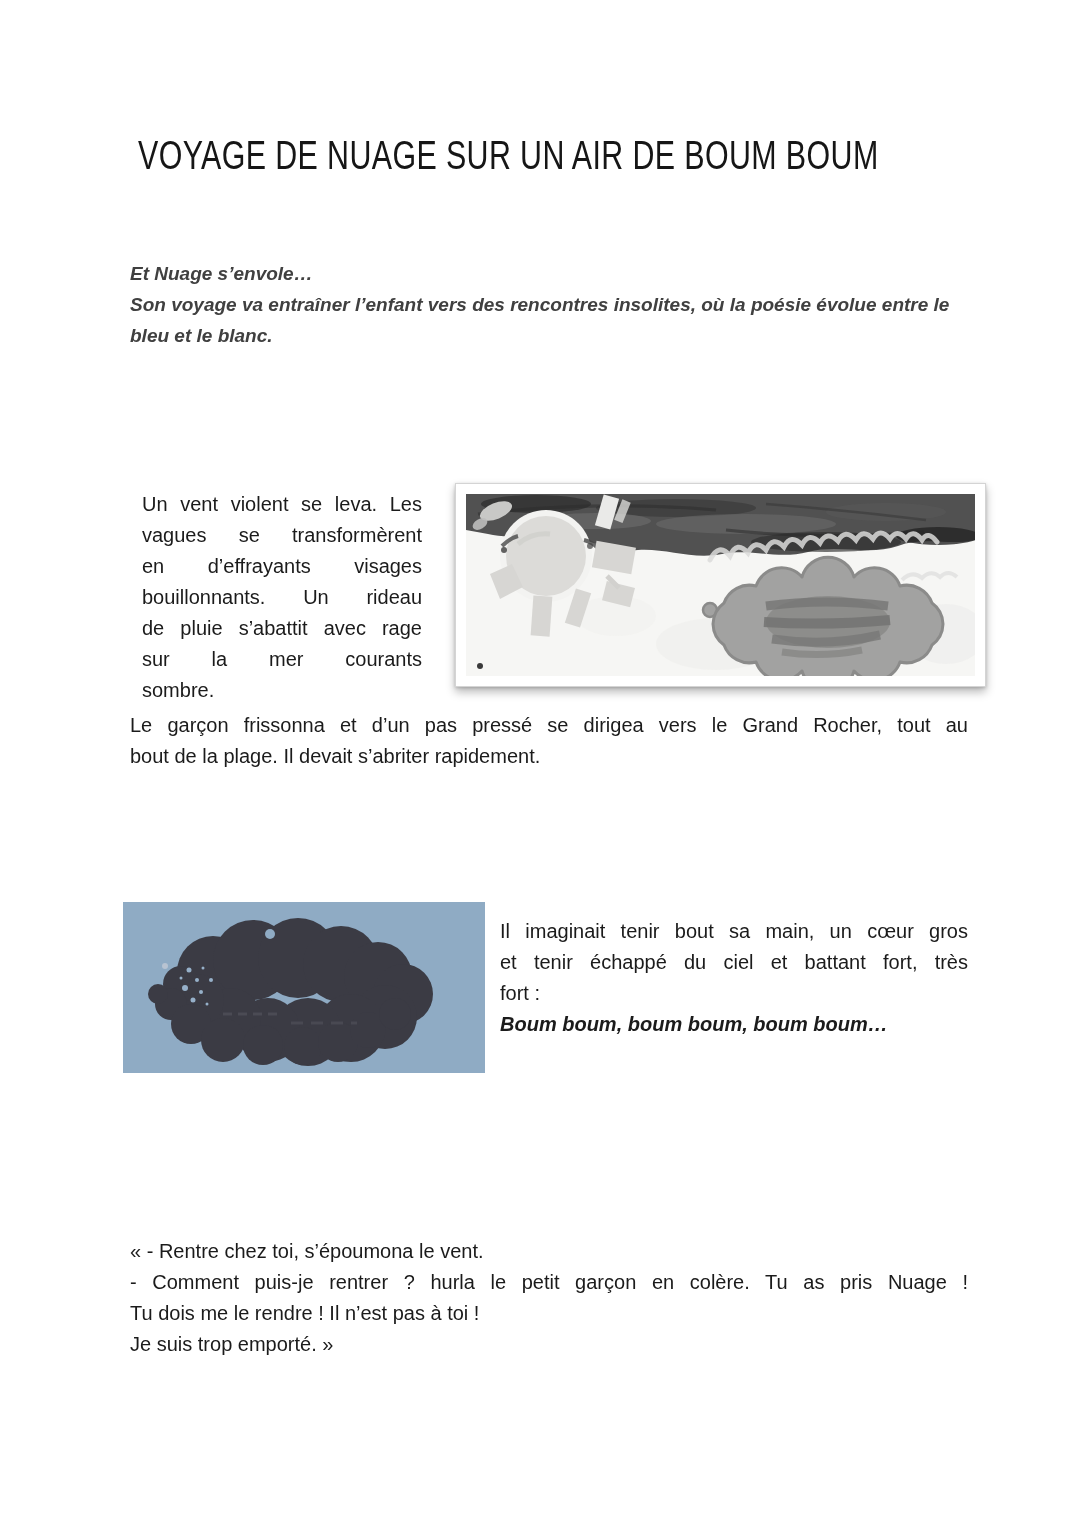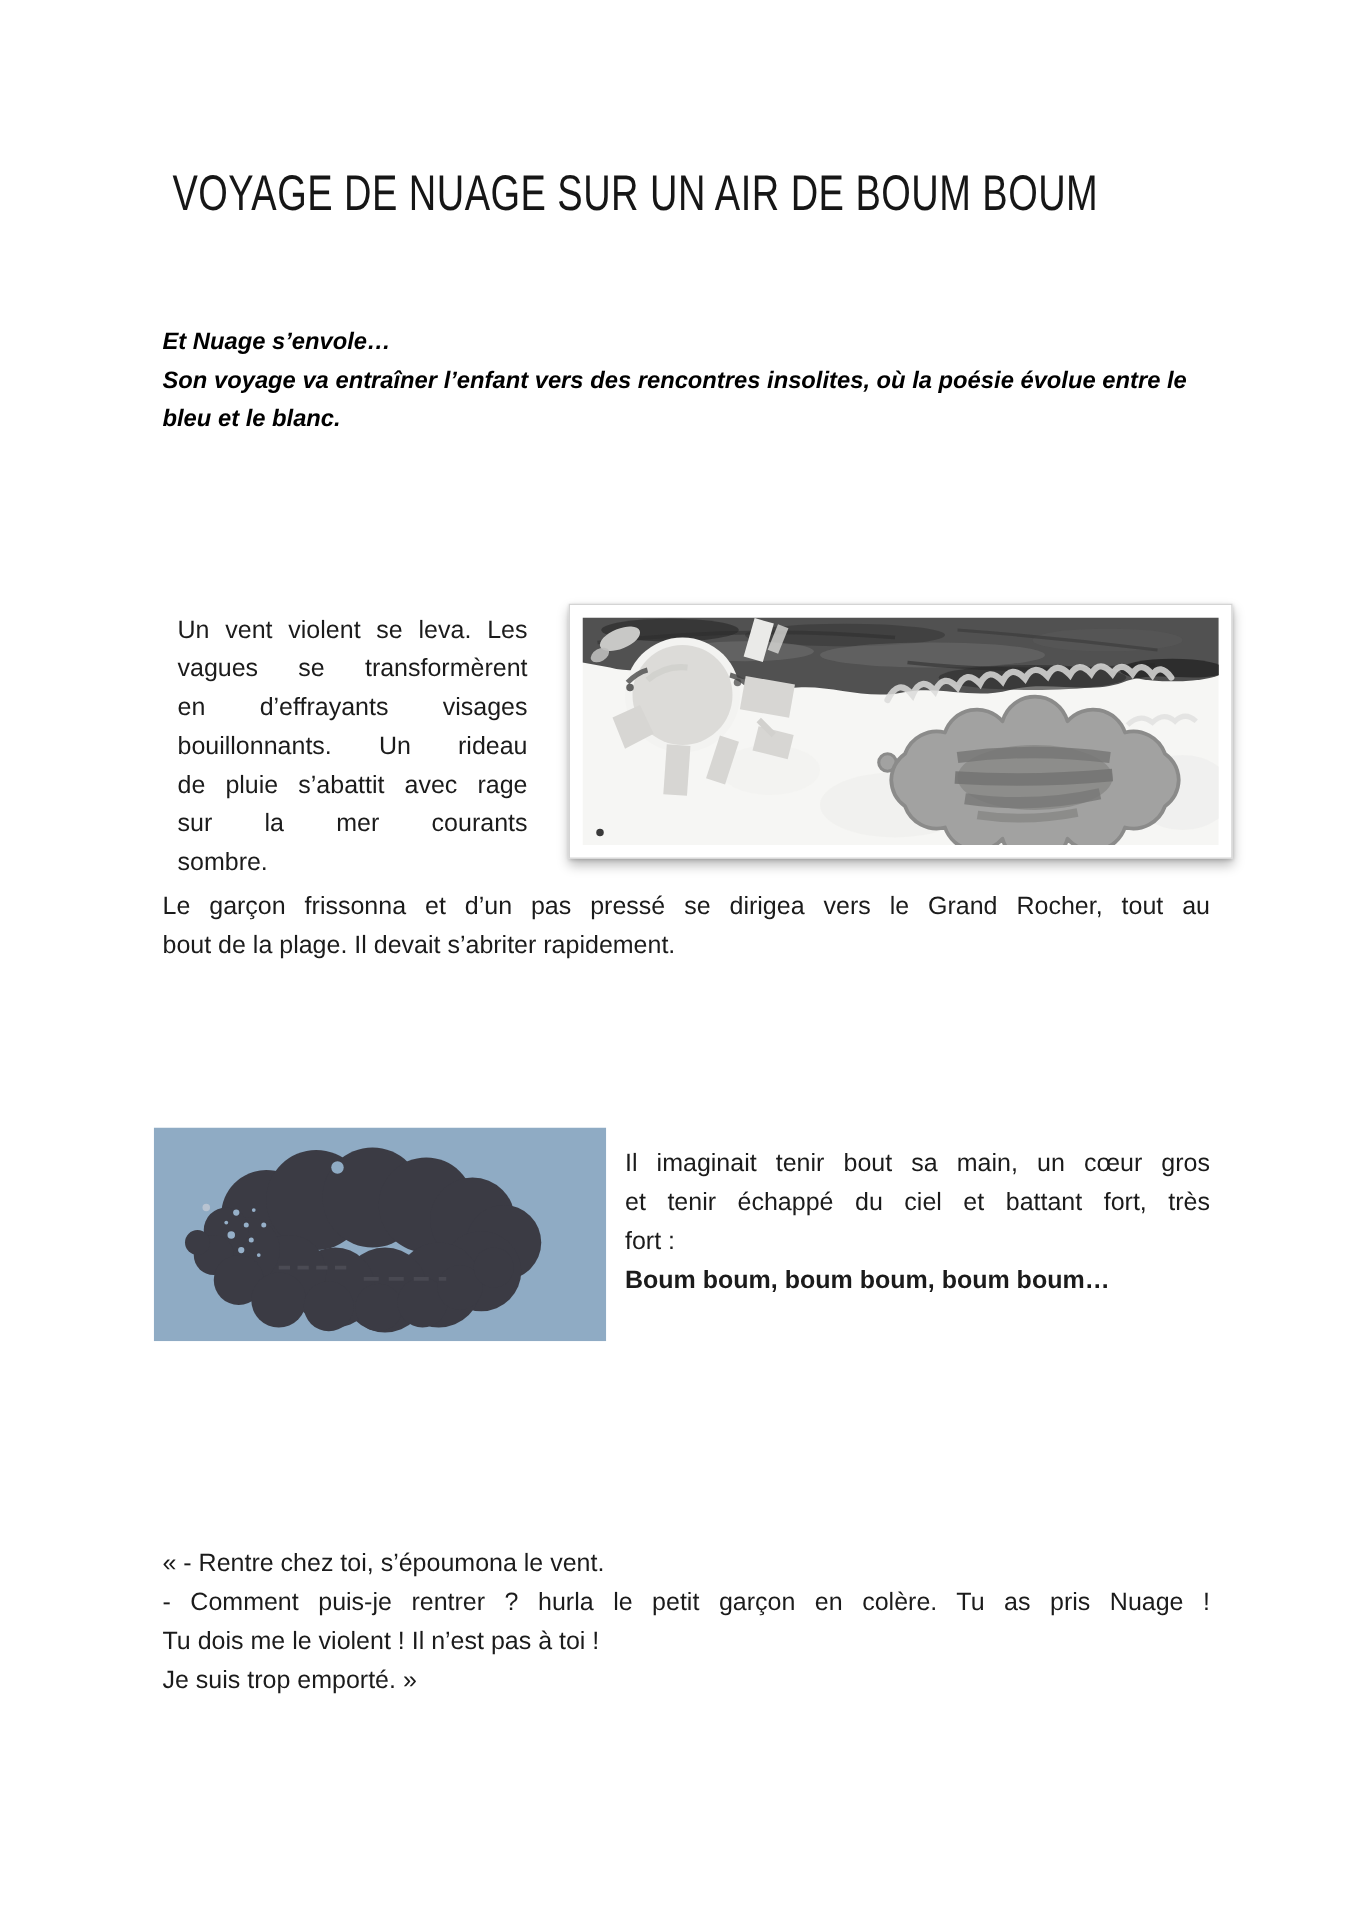--- a/index.html
+++ b/index.html
@@ -19,39 +19,39 @@
     line-height:46px;color:#161616;white-space:nowrap;
     transform:scaleX(.76);transform-origin:0 50%;
   }
 
   .line{white-space:nowrap;}
   .jl{white-space:normal;text-align:justify;text-align-last:justify;}
 
   .intro{
     margin-top:80px;
     font-style:italic;font-weight:700;
-    font-size:19px;line-height:31px;color:#000000;
+    font-size:19px;line-height:31px;color:#404040;
   }
 
   .row1{margin-top:132px;display:flex;align-items:flex-start;}
   .col{width:291px;padding-top:6px;font-size:20px;line-height:31px;margin-left:12px;}
   .frame{
     margin:0 0 0 33px;
     background:#ffffff;border:1px solid #d4d4d4;padding:10px;
     box-shadow:0 5px 9px rgba(0,0,0,.28),0 1px 3px rgba(0,0,0,.18);
     line-height:0;
   }
   .frame svg{display:block;}
 
   .para2{margin-top:4px;width:838px;font-size:20px;line-height:31px;}
 
   .row2{margin-top:130px;margin-left:-7px;display:flex;align-items:flex-start;}
   .cloudimg{margin:0;line-height:0;}
   .col2{margin-left:15px;padding-top:14px;width:468px;font-size:20px;line-height:31px;}
-  .boum{font-weight:700;}
+  .boum{font-style:italic;font-weight:700;}
 
   .dialogue{margin-top:163px;width:838px;font-size:20px;line-height:31px;}
 </style>
 </head>
 <body>
 
 <main class="page">
 
   <h1 class="title">VOYAGE DE NUAGE SUR UN AIR DE BOUM BOUM</h1>
 
@@ -182,17 +182,17 @@
       <div class="line jl">Il imaginait tenir bout sa main, un cœur gros</div>
       <div class="line jl">et tenir échappé du ciel et battant fort, très</div>
       <div class="line">fort :</div>
       <div class="line boum">Boum boum, boum boum, boum boum…</div>
     </div>
   </section>
 
   <section class="dialogue">
     <div class="line">« - Rentre chez toi, s’époumona le vent.</div>
     <div class="line jl">- Comment puis-je rentrer ? hurla le petit garçon en colère. Tu as pris Nuage !</div>
-    <div class="line">Tu dois me le violent ! Il n’est pas à toi !</div>
+    <div class="line">Tu dois me le rendre ! Il n’est pas à toi !</div>
     <div class="line">Je suis trop emporté. »</div>
   </section>
 
 </main>
 
 </body></html>

